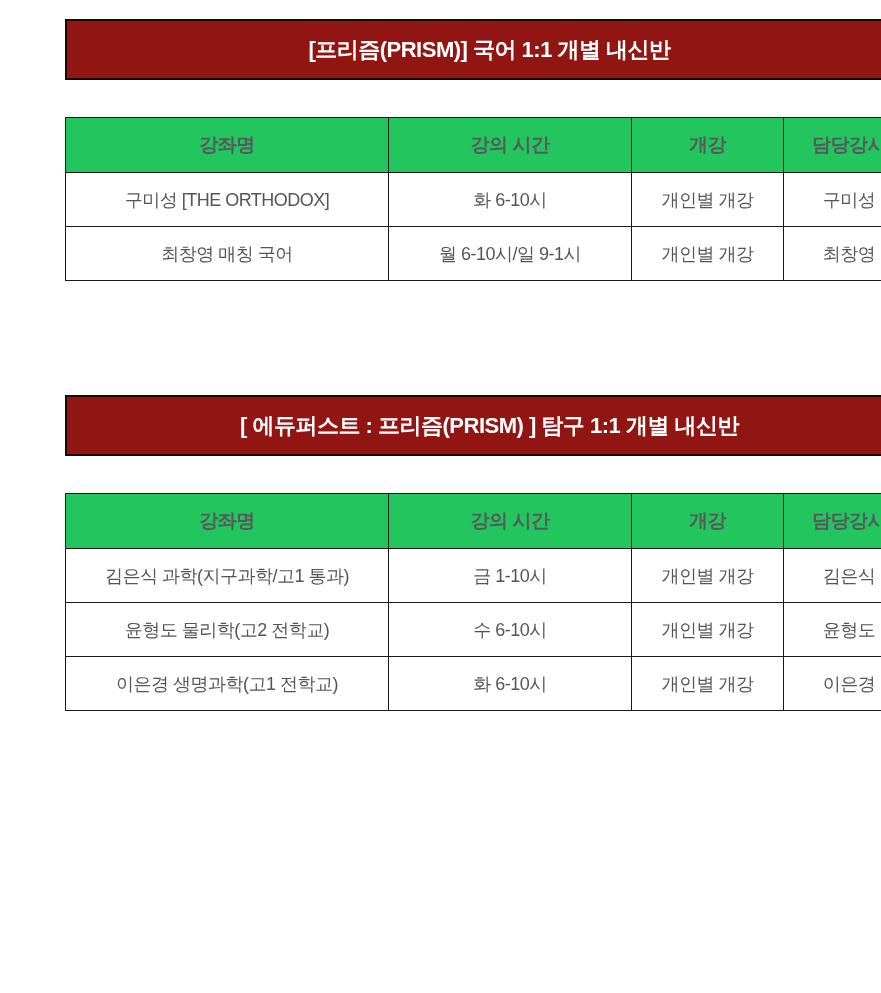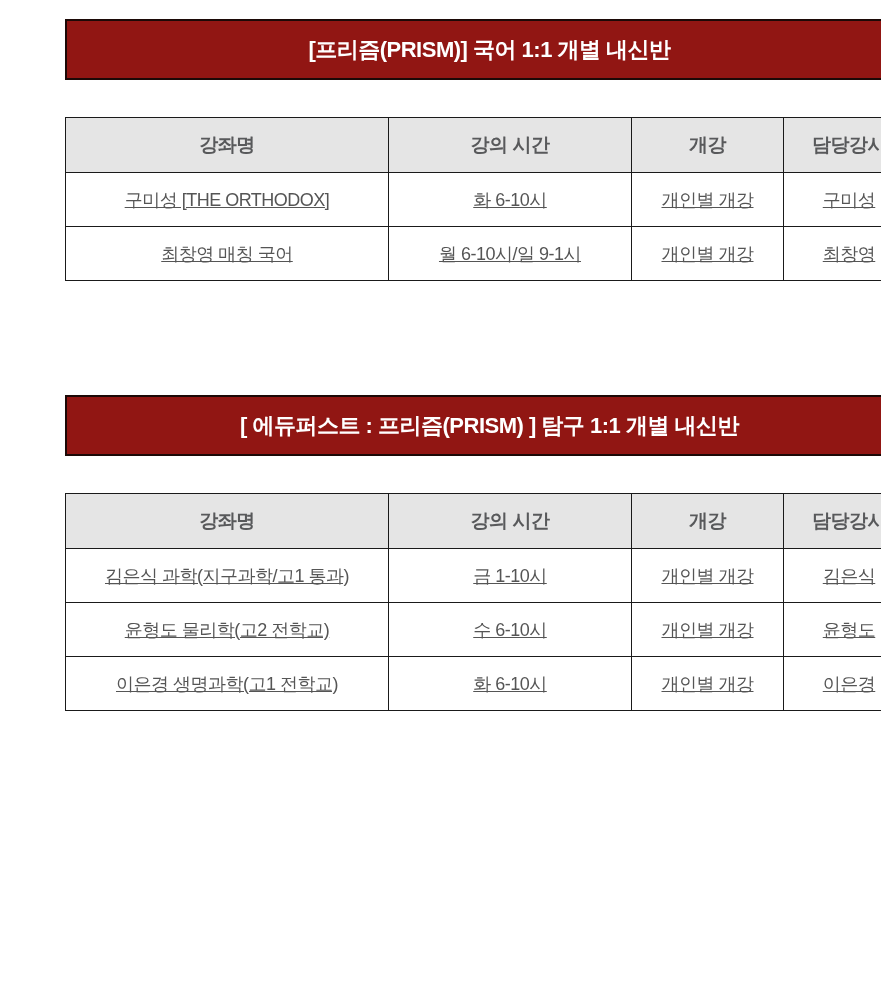--- a/index.html
+++ b/index.html
@@ -39,34 +39,33 @@
   table.course-table th,
   table.course-table td {
     border: 1px solid #1a1a1a;
     vertical-align: middle;
     text-align: center;
     overflow: hidden;
     white-space: nowrap;
   }
   table.course-table th {
     height: 55px;
-    background: #e5e5e5;
+    background: #22c55e;
     color: #58595b;
     font-size: 19px;
     font-weight: bold;
     letter-spacing: -0.5px;
   }
   table.course-table td {
     height: 54px;
     background: #ffffff;
     color: #555555;
     font-size: 18px;
     font-weight: normal;
     letter-spacing: -0.5px;
-    text-decoration: underline;
   }
   col.c1 { width: 323px; }
   col.c2 { width: 243px; }
   col.c3 { width: 152px; }
   col.c4 { width: 131px; }
 </style>
 </head>
 <body>
 
 <div class="page">

